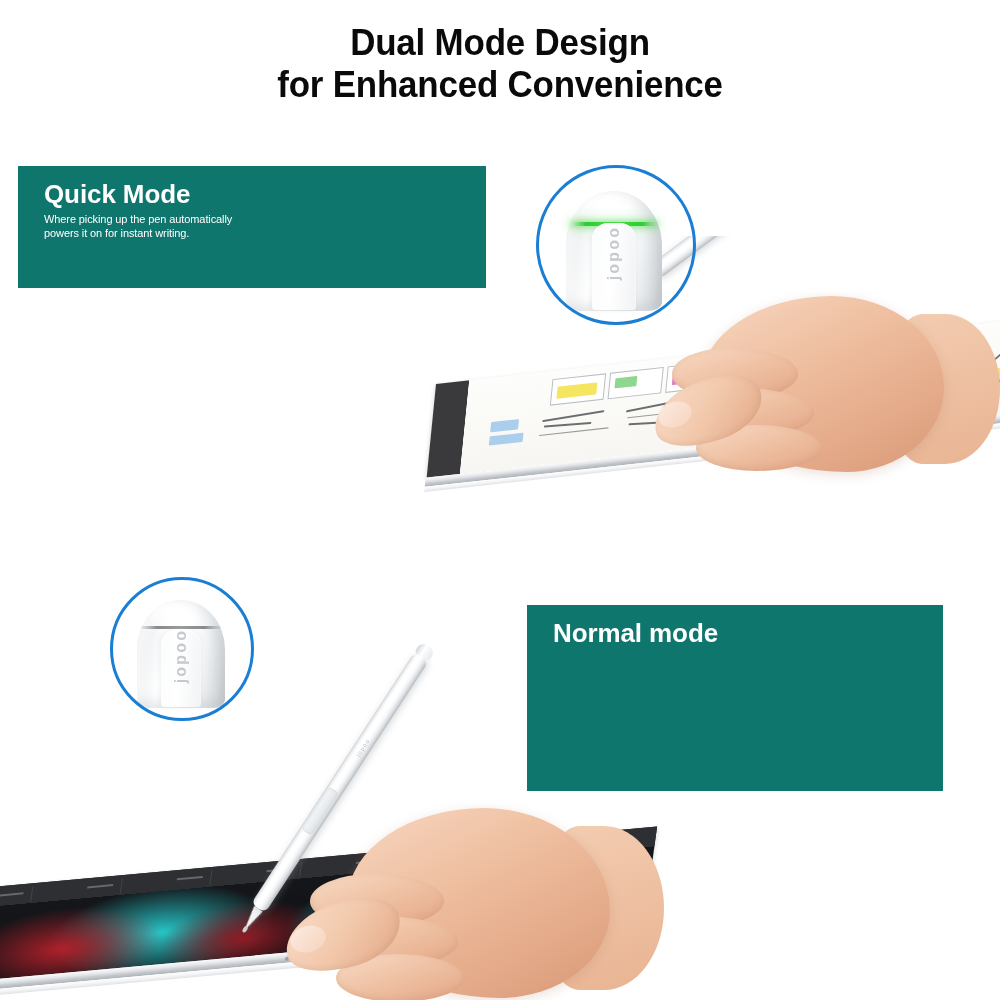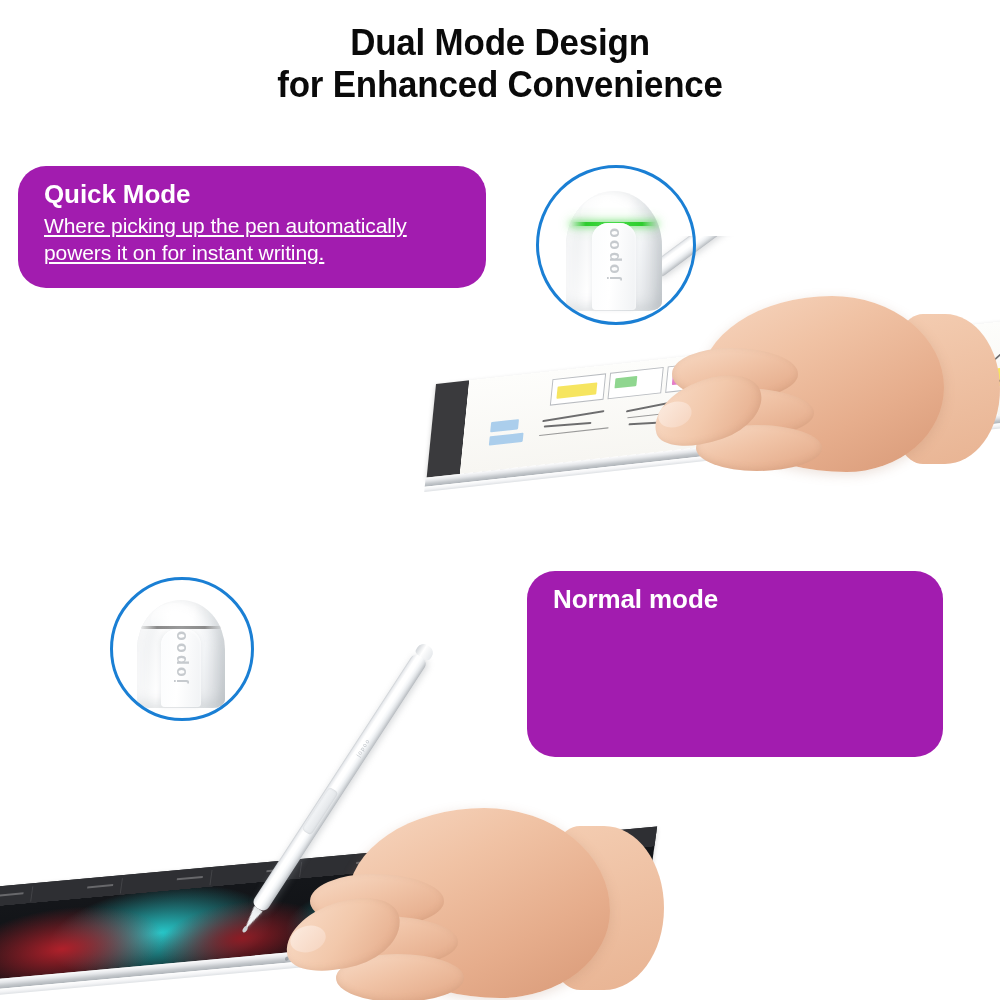--- a/index.html
+++ b/index.html
@@ -14,35 +14,33 @@
     position:absolute; left:0; top:22px; width:1000px;
     text-align:center; color:#0a0a0a;
     font-weight:bold; font-size:36px; line-height:1.16;
     letter-spacing:-0.2px;
     transform:scaleX(0.97); transform-origin:center top;
   }
   .headline .l2{ display:block; }
 
   
   .panel{
-    position:absolute; background:#a21caf; color:#ffffff;
+    position:absolute; background:#0f766e; color:#ffffff;
     padding:14px 20px 24px 26px;
-    border-radius:28px;
   }
   .panel .p-title{
     font-size:26px; font-weight:bold; line-height:1.12;
     margin-bottom:4px; letter-spacing:-0.1px;
   }
   .panel .p-body{
-    font-size:21px; line-height:1.27; letter-spacing:-0.1px;
+    font-size:11px; line-height:1.27; letter-spacing:-0.1px;
     white-space:pre-line;
-    text-decoration:underline;
   }
   #panel-quick{ left:18px; top:166px; width:468px; height:122px; }
-  #panel-normal{ left:527px; top:571px; width:416px; height:186px; }
+  #panel-normal{ left:527px; top:605px; width:416px; height:186px; }
 
   
   .callout{ position:absolute; border-radius:50%; }
   .callout .ring{
     position:absolute; inset:0; border-radius:50%;
     border:3px solid #1a7fd4;
   }
   #callout-on{ left:536px; top:165px; width:160px; height:160px; }
   #callout-off{ left:110px; top:577px; width:144px; height:144px; }
 

